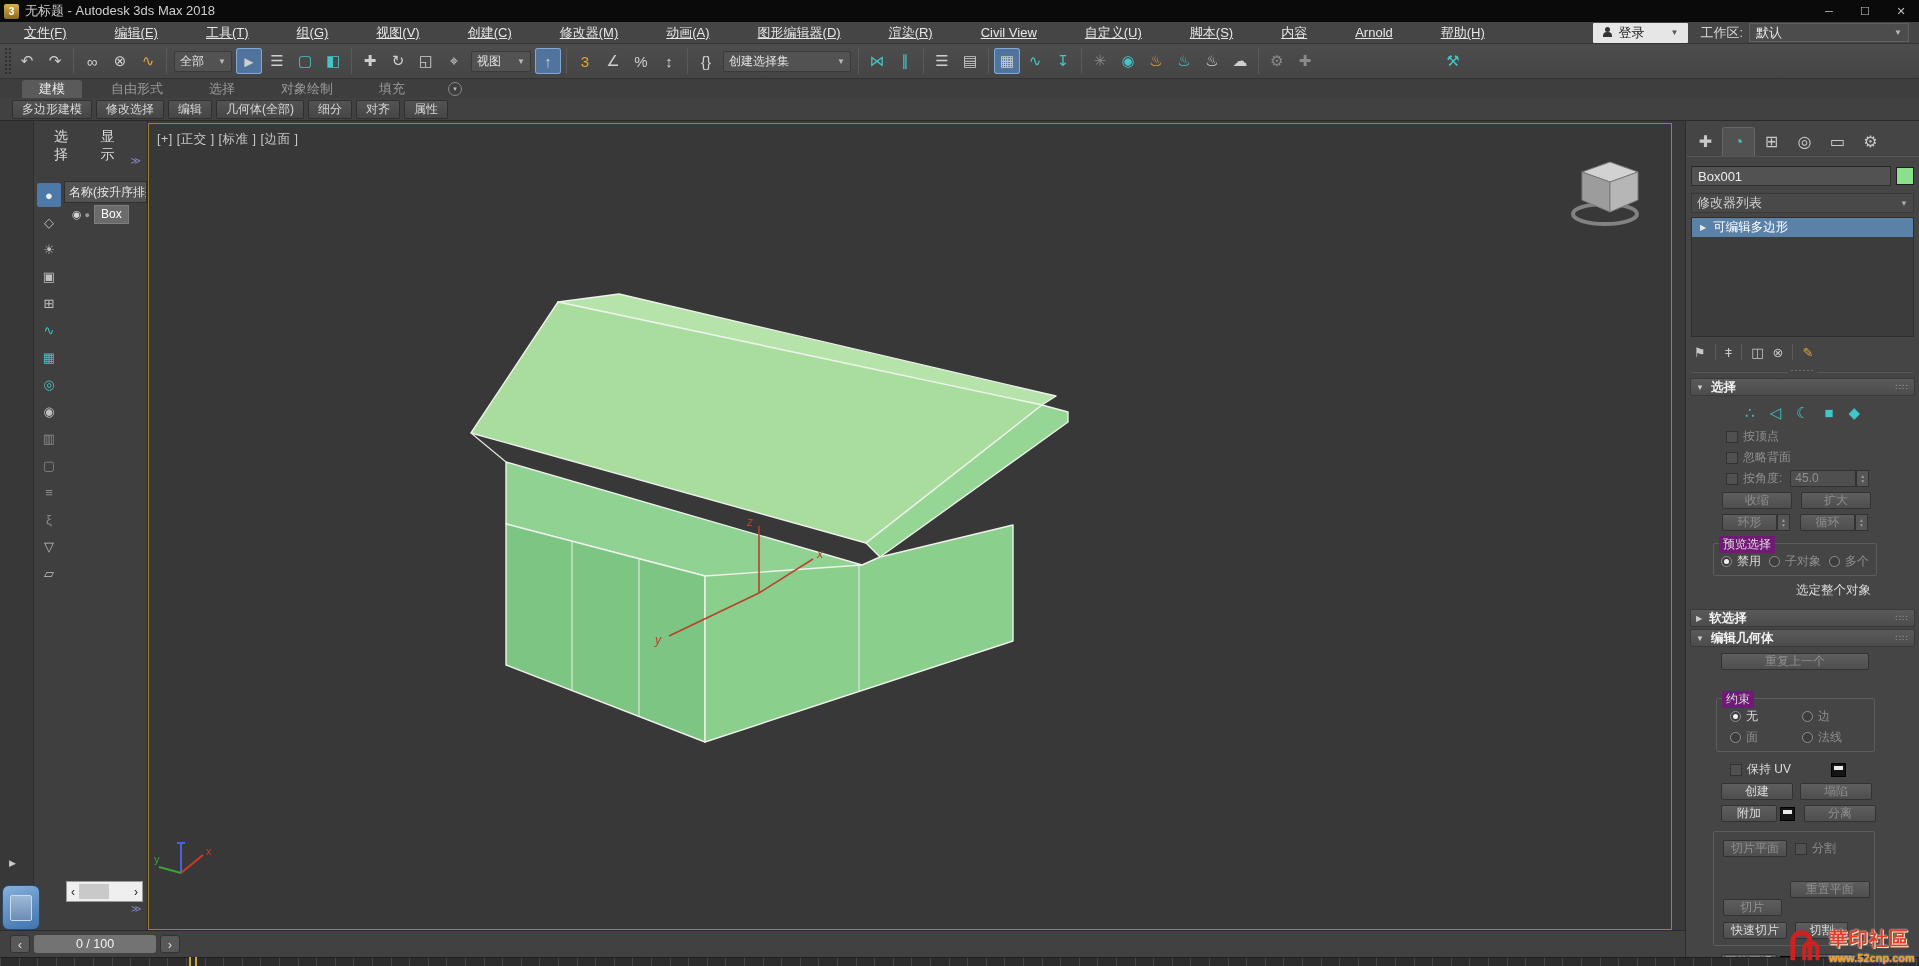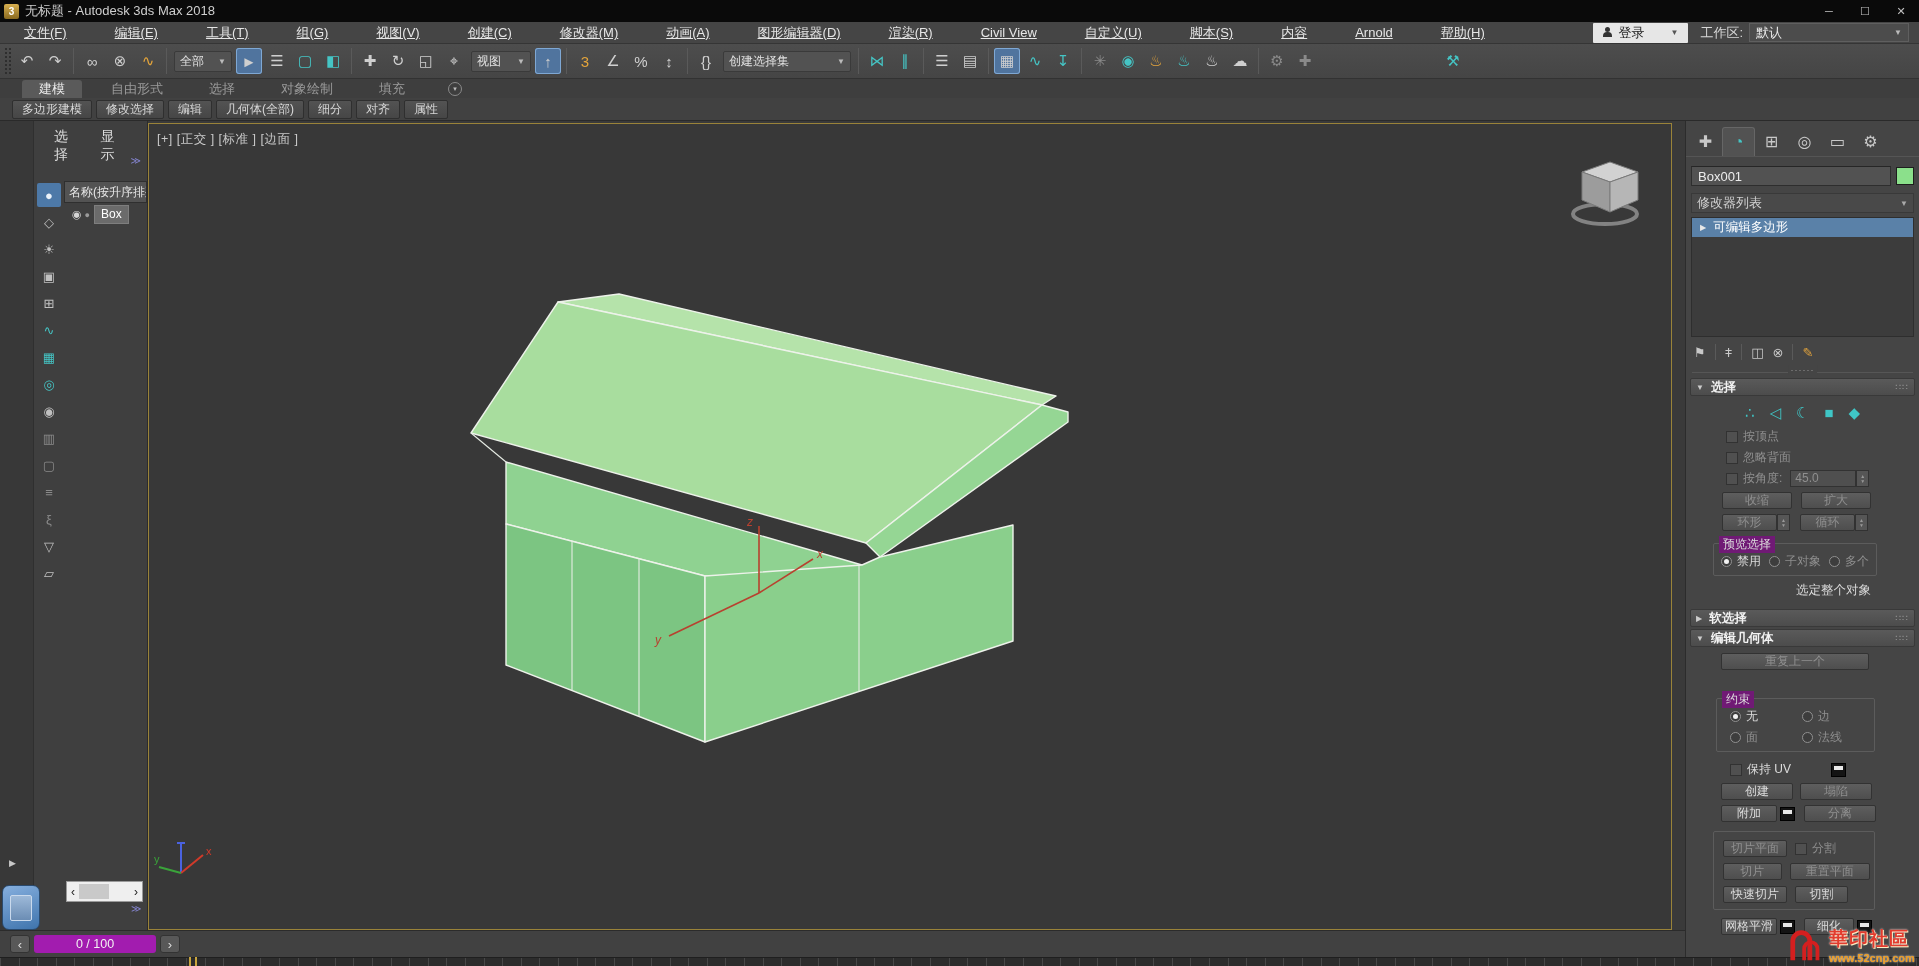--- a/index.html
+++ b/index.html
@@ -110,21 +110,21 @@
   .grp{border:1px solid #5c5c5c;border-radius:2px;position:relative;padding:9px 5px 5px 5px;}
   .grp-legend{position:absolute;top:-8px;left:5px;background:#701a75;padding:0 4px;font-size:12px;}
   .radio{width:11px;height:11px;border-radius:50%;background:#3d3d3d;border:1px solid #909090;margin-right:5px;position:relative;flex:none;}
   .radio.sel::after{content:"";position:absolute;left:2px;top:2px;width:5px;height:5px;border-radius:50%;background:#f2f2f2;}
   .sqbtn{width:15px;height:14px;background:#141414;border:1px solid #000;position:relative;flex:none;}
   .sqbtn::before{content:"";position:absolute;left:2px;top:2px;right:2px;height:4px;background:#e8e8e8;}
 
   
   #timeline{position:absolute;left:0;top:930px;width:1685px;height:27px;background:#414141;border-top:1px solid #2b2b2b;}
   .tl-btn{position:absolute;top:4px;width:20px;height:18px;background:#585858;border:1px solid #333;border-radius:3px;color:#ddd;font-size:13px;display:flex;align-items:center;justify-content:center;}
-  #tl-track{position:absolute;left:34px;top:4px;width:122px;height:18px;background:#a21caf;border-radius:3px;color:#f2f2f2;font-size:12.5px;display:flex;align-items:center;justify-content:center;}
+  #tl-track{position:absolute;left:34px;top:4px;width:122px;height:18px;background:#737373;border-radius:3px;color:#f2f2f2;font-size:12.5px;display:flex;align-items:center;justify-content:center;}
   #trackbar{position:absolute;left:0;top:957px;width:1919px;height:9px;background:#2c2c2c;border-top:1px solid #1f1f1f;background-image:repeating-linear-gradient(90deg,#484848 0 1px,transparent 1px 18.6px);}
   #frame-marker{position:absolute;left:189px;top:957px;width:8px;height:9px;background:linear-gradient(90deg,#c9a53d 0 2px,transparent 2px 6px,#c9a53d 6px 8px);}
 
   
   #watermark{position:absolute;left:1788px;top:924px;width:131px;height:42px;z-index:9;display:flex;align-items:center;}
   #wm-text{margin-left:3px;}
   #wm-title{font-size:19px;font-weight:bold;color:#e23c2d;letter-spacing:1px;text-shadow:0 0 2px #fff,1px 1px 0 #ffe9b0;white-space:nowrap;}
   #wm-url{font-size:11px;font-weight:bold;color:#ef9c20;text-shadow:0 0 2px #fff;white-space:nowrap;}
 </style>
 </head>
@@ -509,21 +509,21 @@
     <div class="pbtn dis" style="width:72px;margin-left:9px;">分离</div>
   </div>
 
   <div class="grp" style="margin:9px 44px 0 27px;padding:8px 4px 6px 4px;">
     <div style="display:flex;align-items:center;margin-bottom:6px;">
       <div class="pbtn dis" style="width:64px;margin-left:5px;">切片平面</div>
       <span class="chk" style="margin-left:8px;"></span>
       <span class="dis">分割</span>
     </div>
     <div style="display:flex;align-items:center;margin-bottom:6px;">
-      <div class="pbtn dis" style="width:64px;margin-left:5px;">切片</div>
+      <div class="pbtn dis" style="width:64px;margin-left:5px;margin-top:36px;">切片</div>
       <div class="pbtn dis" style="width:88px;margin-left:8px;">重置平面</div>
     </div>
     <div style="display:flex;align-items:center;">
       <div class="pbtn en" style="width:64px;margin-left:5px;">快速切片</div>
       <div class="pbtn en" style="width:53px;margin-left:8px;">切割</div>
     </div>
   </div>
 
   <div class="btn-row" style="margin-left:35px;margin-top:8px;">
     <div class="pbtn en" style="width:56px;">网格平滑</div>

